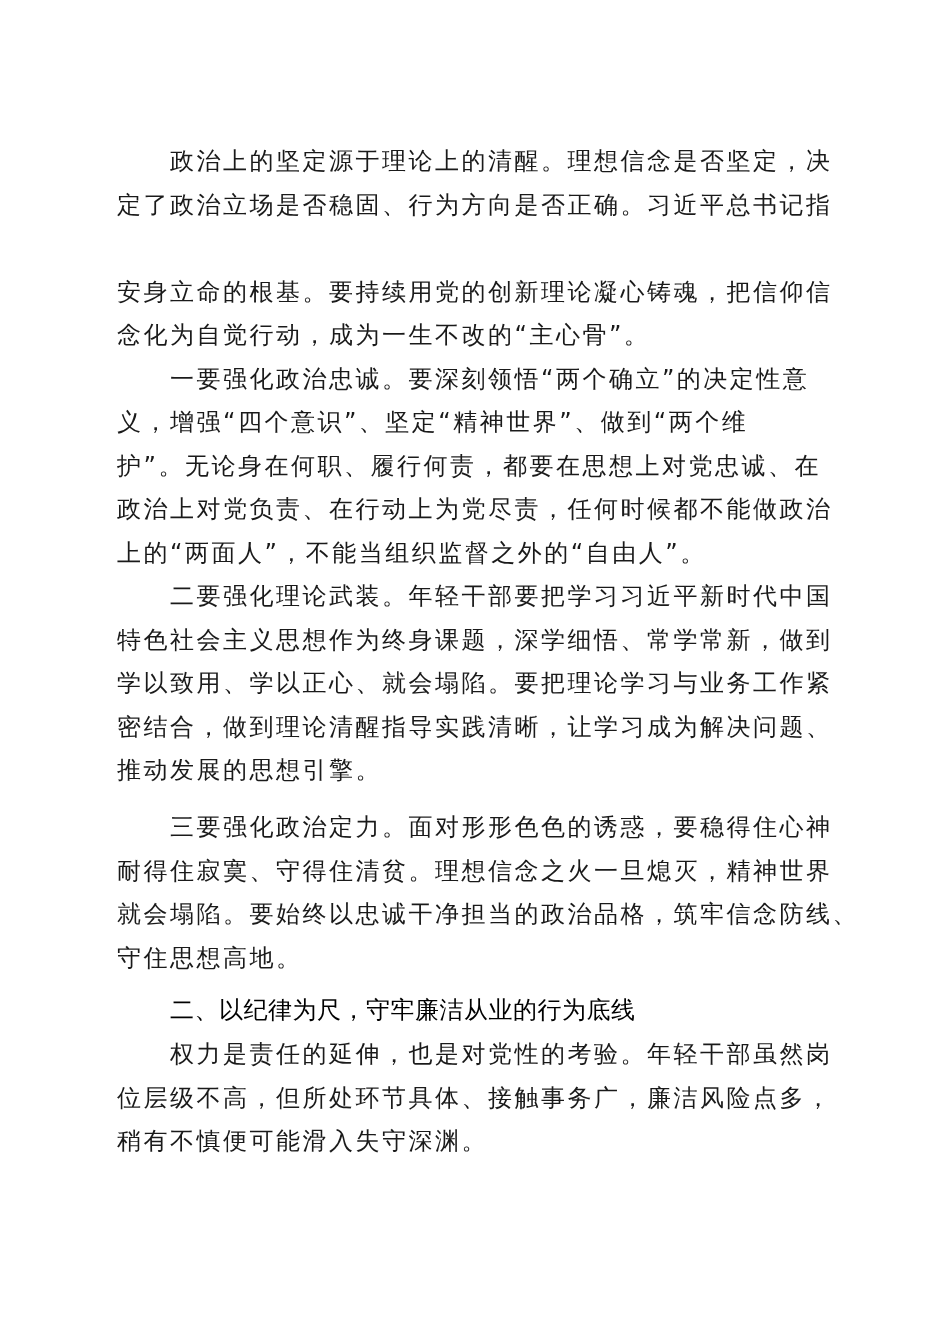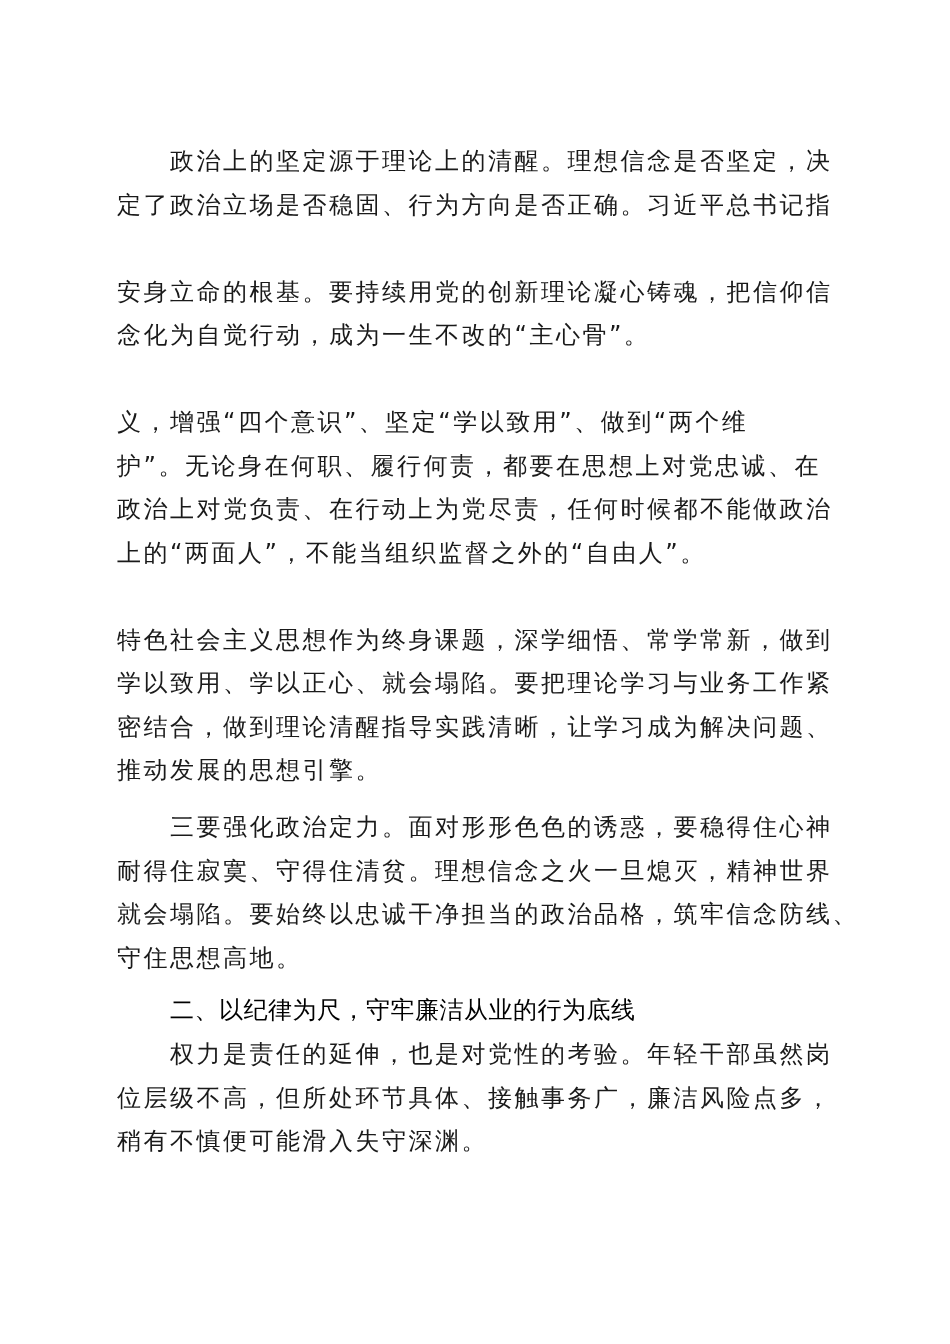--- a/index.html
+++ b/index.html
@@ -27,25 +27,27 @@
 </head>
 <body>
 
 <div class="page">
 
   <div class="line indent" style="top:146px">政治上的坚定源于理论上的清醒。理想信念是否坚定，决</div>
   <div class="line" style="top:190px">定了政治立场是否稳固、行为方向是否正确。习近平总书记指</div>
   <div class="line" style="top:320px">念化为自觉行动，成为一生不改的“主心骨”。</div>
   <div class="line" style="top:277px">安身立命的根基。要持续用党的创新理论凝心铸魂，把信仰信</div>
 
-  <div class="line" style="top:407px">义，增强“四个意识”、坚定“学以致用”、做到“两个维</div>
+  <div class="line indent" style="top:364px">一要强化政治忠诚。要深刻领悟“两个确立”的决定性意</div>
+  <div class="line" style="top:407px">义，增强“四个意识”、坚定“精神世界”、做到“两个维</div>
   <div class="line" style="top:451px">护”。无论身在何职、履行何责，都要在思想上对党忠诚、在</div>
   <div class="line" style="top:494px">政治上对党负责、在行动上为党尽责，任何时候都不能做政治</div>
   <div class="line" style="top:538px">上的“两面人”，不能当组织监督之外的“自由人”。</div>
 
+  <div class="line indent" style="top:581px">二要强化理论武装。年轻干部要把学习习近平新时代中国</div>
   <div class="line" style="top:625px">特色社会主义思想作为终身课题，深学细悟、常学常新，做到</div>
   <div class="line" style="top:668px">学以致用、学以正心、就会塌陷。要把理论学习与业务工作紧</div>
   <div class="line" style="top:755px">推动发展的思想引擎。</div>
   <div class="line" style="top:712px">密结合，做到理论清醒指导实践清晰，让学习成为解决问题、</div>
 
   <div class="line indent" style="top:812px">三要强化政治定力。面对形形色色的诱惑，要稳得住心神</div>
   <div class="line" style="top:856px">耐得住寂寞、守得住清贫。理想信念之火一旦熄灭，精神世界</div>
   <div class="line" style="top:899px">就会塌陷。要始终以忠诚干净担当的政治品格，筑牢信念防线、</div>
   <div class="line" style="top:943px">守住思想高地。</div>
 

